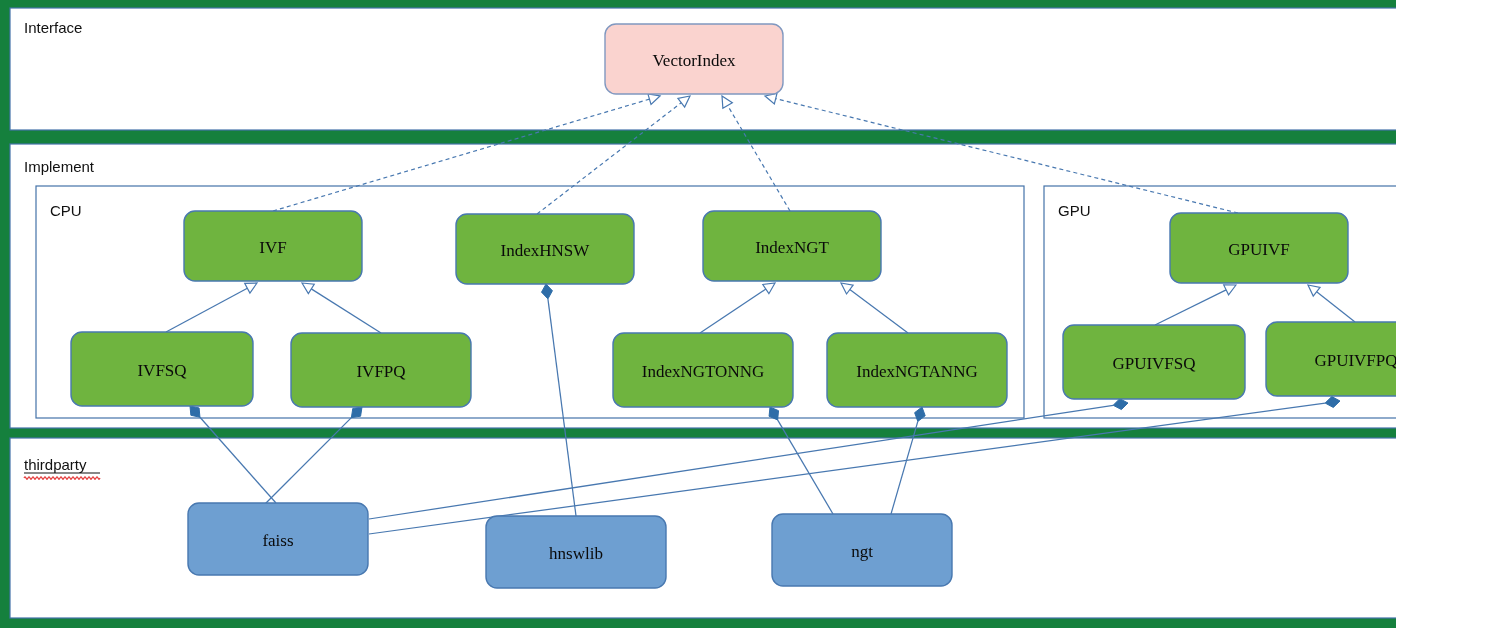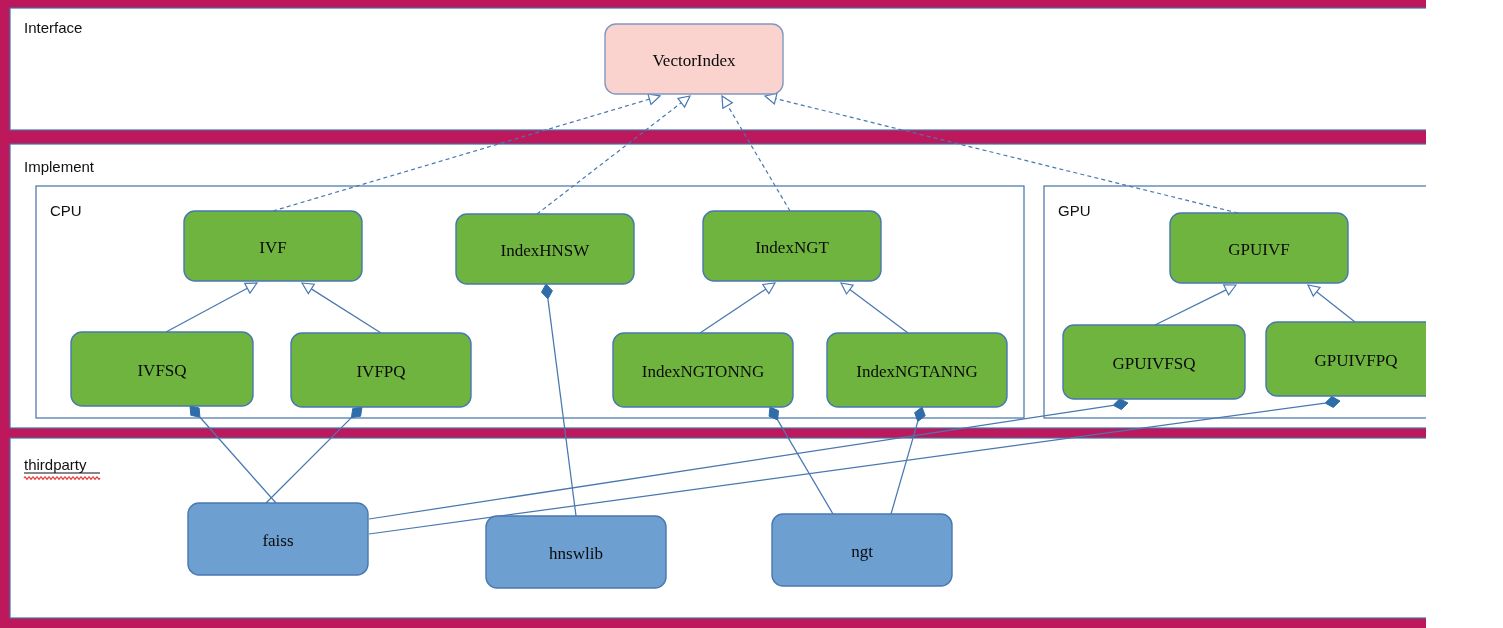--- a/index.html
+++ b/index.html
@@ -4,24 +4,23 @@
 <style>
   html, body {
     margin: 0;
     padding: 0;
     background: #ffffff;
   }
   #stage {
     position: relative;
     width: 1396px;
     height: 628px;
-    background: #be185d;
+    background: #15803d;
     overflow: hidden;
     font-family: "Liberation Sans", sans-serif;
-    padding-left: 30px;
   }
   #diagram {
     position: absolute;
     top: 0;
     left: 0;
     width: 1503px;
     height: 628px;
     display: block;
   }
   .container-rect {

